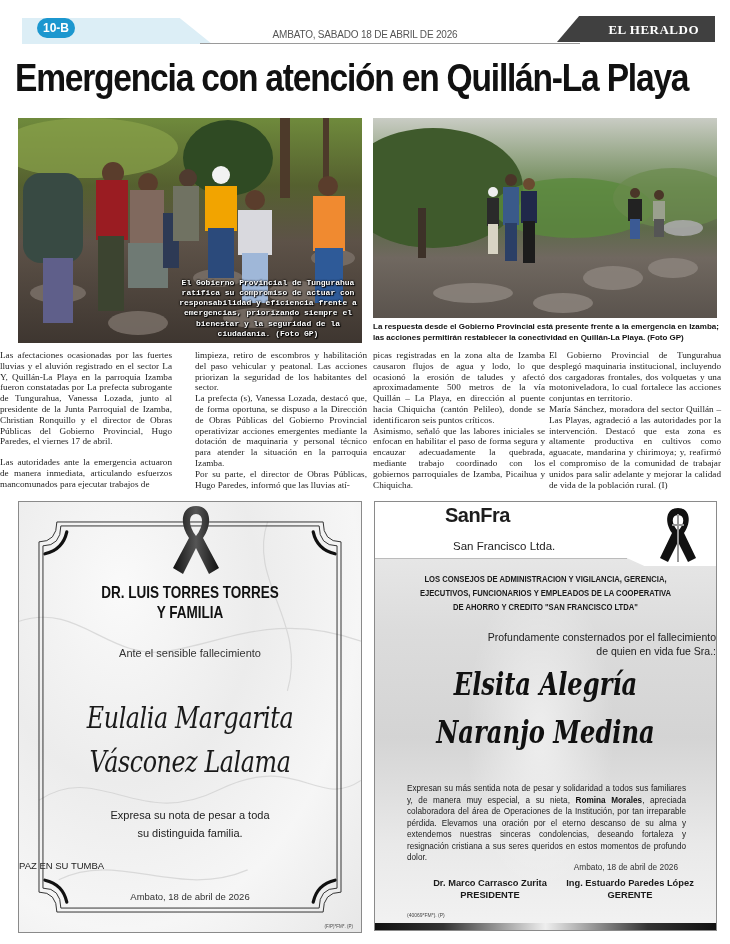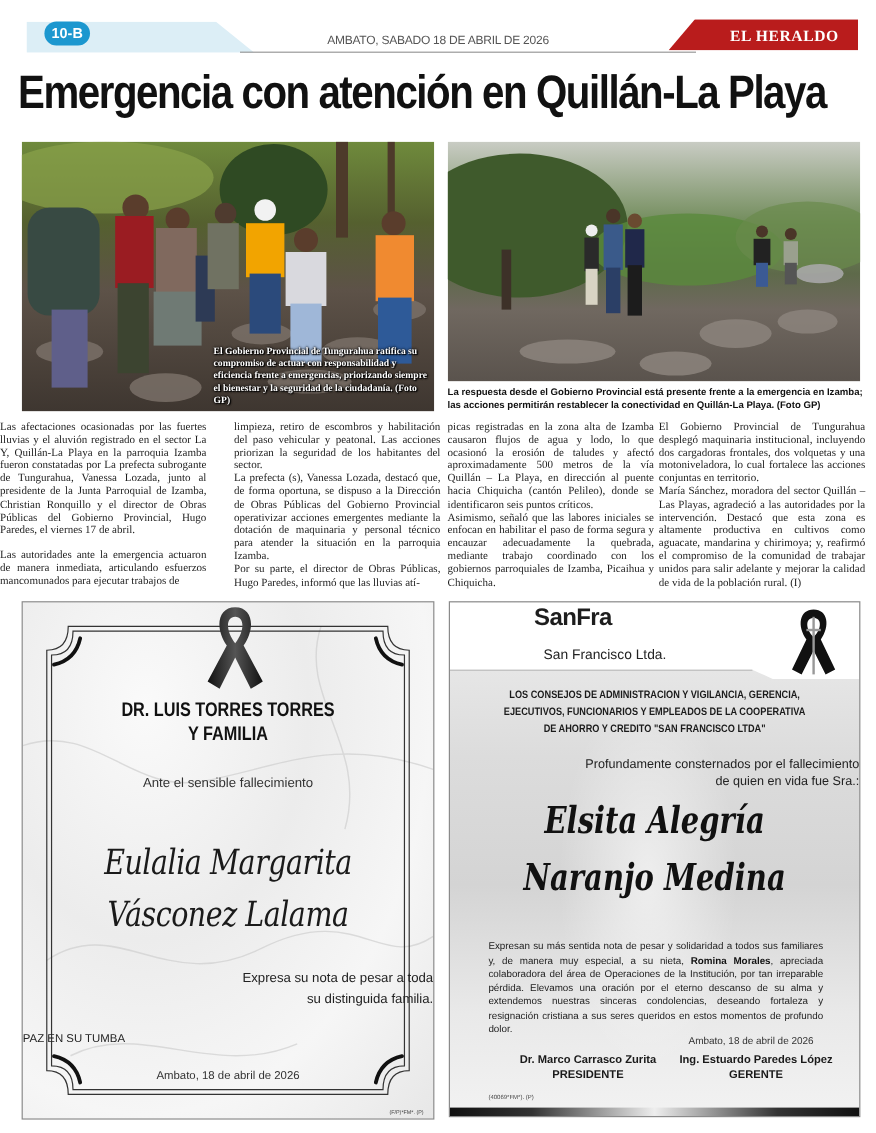--- a/index.html
+++ b/index.html
@@ -9,36 +9,36 @@
   
   .header { position: absolute; left: 0; top: 0; width: 730px; height: 50px; }
   .header .leftband { position: absolute; left: 22px; top: 18px; width: 190px; height: 26px;
     background: #dceef6; clip-path: polygon(0 0, 83% 0, 100% 100%, 0 100%); }
   .header .rule { position: absolute; left: 200px; right: 150px; top: 43px; height: 1px; background: #9a9a9a; }
   .page-badge { position: absolute; left: 37px; top: 18px; width: 38px; height: 20px; border-radius: 10px;
     background: #1c97cf; color: #fff; font-family: "Liberation Sans", sans-serif; font-weight: bold;
     font-size: 12px; line-height: 20px; text-align: center; }
   .dateline { position: absolute; left: 0; width: 730px; top: 29px; text-align: center;
     font-family: "Liberation Sans", sans-serif; font-size: 10px; color: #555; letter-spacing: -0.2px; }
-  .brand { position: absolute; right: 15px; top: 16px; width: 158px; height: 26px; background: #b91c1c;
+  .brand { position: absolute; right: 15px; top: 16px; width: 158px; height: 26px; background: #404040;
     clip-path: polygon(14% 0, 100% 0, 100% 100%, 0 100%); color: #fff; font-family: "Liberation Serif", serif;
     font-weight: bold; font-size: 13px; line-height: 28px; text-align: right; padding-right: 16px; letter-spacing: 0.5px; }
 
   
   .headline { position: absolute; left: 15px; top: 52px; width: 710px; font-family: "Liberation Sans", sans-serif;
     font-weight: bold; font-size: 39px; line-height: 52px; letter-spacing: -1.4px; color: #111;
     transform: scaleX(0.86); transform-origin: left center; white-space: nowrap; }
 
   
   .photo { position: absolute; overflow: hidden; }
   .photo1 { left: 18px; top: 118px; width: 344px; height: 225px; }
   .photo2 { left: 373px; top: 118px; width: 344px; height: 200px; }
   .photo svg { display: block; width: 100%; height: 100%; }
-  .overlay-caption { position: absolute; right: 4px; bottom: 4px; width: 180px; text-align: left;
-    font-family: Liberation Serif, serif; font-weight: bold; font-size: 8px; line-height: 10.2px; color: #fff;
+  .overlay-caption { position: absolute; right: 4px; bottom: 4px; width: 180px; text-align: center;
+    font-family: Liberation Mono, monospace; font-weight: bold; font-size: 8px; line-height: 10.2px; color: #fff;
     text-shadow: 0 0 2px #000, 0 0 2px #000, 1px 1px 1px #000; }
   .caption2 { position: absolute; left: 373px; top: 322px; width: 348px; font-family: "Liberation Sans", sans-serif;
     font-weight: bold; font-size: 8px; line-height: 10.5px; color: #111; }
 
   
   .col { position: absolute; top: 350px; width: 172px; font-size: 9.2px; line-height: 10.8px; text-align: justify;
     hyphens: auto; color: #1e1e1e; }
   .col p { margin-bottom: 0; }
   .col p.gap { margin-top: 10px; }
   .col1 { left: 0; } .col2 { left: 195px; } .col3 { left: 373px; } .col4 { left: 549px; }
@@ -49,21 +49,21 @@
   .obit1 .veins { position: absolute; inset: 0; }
   .frame { position: absolute; left: 18px; right: 18px; top: 14px; bottom: 14px; }
   .frame svg { width: 100%; height: 100%; display: block; }
   .ribbon1 { position: absolute; left: 150px; top: 2px; width: 54px; height: 72px; }
   .o1-name { position: absolute; left: 0; right: 0; top: 80px; text-align: center; font-family: "Liberation Sans", sans-serif;
     font-weight: bold; font-size: 16.5px; line-height: 20px; transform: scaleX(0.82); color: #111; }
   .o1-lead { position: absolute; left: 0; right: 0; top: 142px; text-align: center; font-family: "Liberation Sans", sans-serif;
     font-size: 11px; line-height: 18px; color: #333; }
   .o1-deceased { position: absolute; left: 0; right: 0; top: 194px; text-align: center; font-family: "DejaVu Serif", serif;
     font-style: italic; font-size: 29px; line-height: 44px; color: #1a1a1a; transform: scaleX(0.82); letter-spacing: -0.5px; }
-  .o1-msg { position: absolute; left: 0; right: 0; top: 304px; text-align: right; font-family: "Liberation Sans", sans-serif;
+  .o1-msg { position: absolute; left: 0; right: 0; top: 304px; text-align: center; font-family: "Liberation Sans", sans-serif;
     font-size: 11px; line-height: 18px; color: #222; }
   .o1-rip { position: absolute; left: 0; right: 0; top: 358px; font-family: "Liberation Sans", sans-serif;
     font-weight: normal; font-size: 9.5px; color: #222; }
   .o1-date { position: absolute; left: 0; right: 0; top: 389px; text-align: center; font-family: "Liberation Sans", sans-serif;
     font-size: 9.5px; color: #333; }
   .o1-code { position: absolute; right: 8px; bottom: 3px; font-family: "Liberation Sans", sans-serif; font-size: 4.5px; color: #444; }
 
   
   .obit2 { position: absolute; left: 374px; top: 501px; width: 343px; height: 430px; border: 1px solid #8a8a8a; overflow: hidden;
     background: linear-gradient(180deg, #eeeeee 0%, #dcdcdc 30%, #d4d4d4 55%, #e9e9e9 80%, #f2f2f2 100%); }

